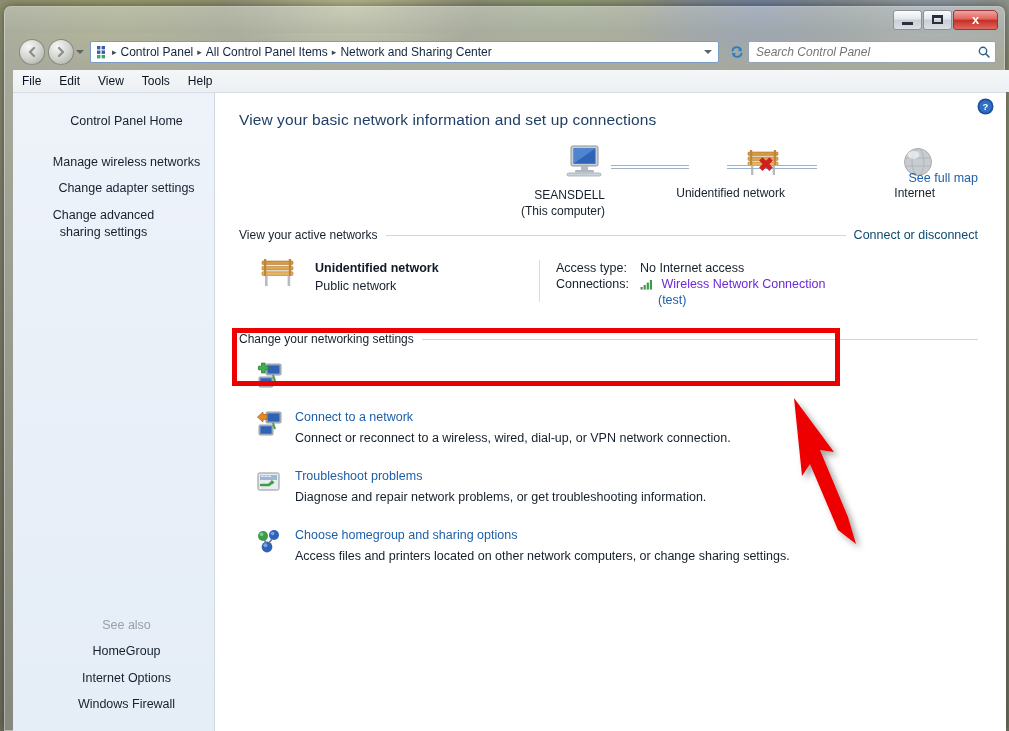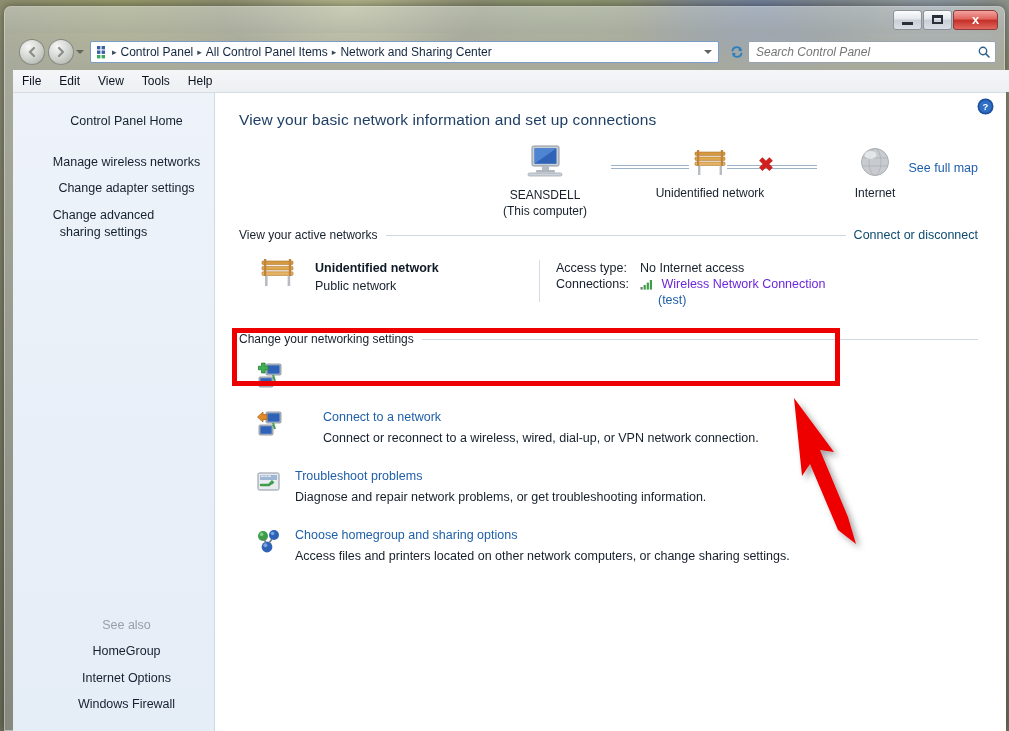--- a/index.html
+++ b/index.html
@@ -171,25 +171,25 @@
   #page-heading {
     font-size: 15.5px; color: #1f3f66; padding-left: 24px; font-weight: normal;
     letter-spacing: .1px;
   }
 
   
   #netmap {
     position: relative; height: 75px; margin-top: 14px;
     padding-left: 24px;
   }
-  .map-node { position: absolute; text-align: center; }
+  .map-node { position: absolute; text-align: right; }
   .map-node .cap { font-size: 12px; color: #16202c; margin-top: 3px; line-height: 1.25; }
   .map-line { position: absolute; height: 4px; border-top: 1px solid #9fb3c8; border-bottom: 1px solid #9fb3c8; }
   #see-full-map {
-    position: absolute; right: 28px; top: 18px;
+    position: absolute; right: 28px; top: 28px;
     font-size: 12.5px; color: #1f5fa8; cursor: pointer;
   }
 
   
   .sect {
     display: flex; align-items: center; gap: 8px;
     padding: 0 28px 0 24px; margin-top: 6px;
   }
   .sect .lbl { font-size: 12px; color: #16202c; white-space: nowrap; }
   .sect .rule { flex: 1 1 auto; height: 1px; background: #cfd8e2; }
@@ -457,21 +457,21 @@
               <rect x="12.4" y="3.3" width="12.2" height="8.4" fill="#2f63b8"></rect>
               <rect x="4" y="15" width="14" height="10" rx="1.2" fill="#b9c2cb" stroke="#7e8892" stroke-width="0.8"></rect>
               <rect x="5.3" y="16.2" width="11.4" height="7.6" fill="#2f63b8"></rect>
               <path d="M18 13 L20 19" stroke="#3f9d4a" stroke-width="2" fill="none"></path>
               <rect x="2" y="1" width="10" height="10" rx="1.5" fill="#ffffff" opacity="0"></rect>
               <path d="M3.4 4.2 h3.1 v-3.1 h3.6 v3.1 h3.1 v3.6 h-3.1 v3.1 h-3.6 v-3.1 h-3.1 z" fill="#3fb04f" stroke="#2a7f36" stroke-width="0.8"></path>
             </svg>
           </span>
         </div>
 
-        <div class="task" style="margin-top:14px;gap:28px;">
+        <div class="task" style="margin-top:14px;">
           <span class="ticon">
             <svg width="30" height="28" viewBox="0 0 30 28">
               <rect x="11" y="2" width="15" height="11" rx="1.2" fill="#b9c2cb" stroke="#7e8892" stroke-width="0.8"></rect>
               <rect x="12.4" y="3.3" width="12.2" height="8.4" fill="#2f63b8"></rect>
               <rect x="4" y="15" width="14" height="10" rx="1.2" fill="#b9c2cb" stroke="#7e8892" stroke-width="0.8"></rect>
               <rect x="5.3" y="16.2" width="11.4" height="7.6" fill="#2f63b8"></rect>
               <path d="M18 13 L20 19" stroke="#3f9d4a" stroke-width="2" fill="none"></path>
               <path d="M2.5 7 L8 2 L8 4.6 L12 4.6 L12 9.4 L8 9.4 L8 12 Z" fill="#e08a2a" stroke="#b2651a" stroke-width="0.8" stroke-linejoin="round"></path>
             </svg>
           </span>

